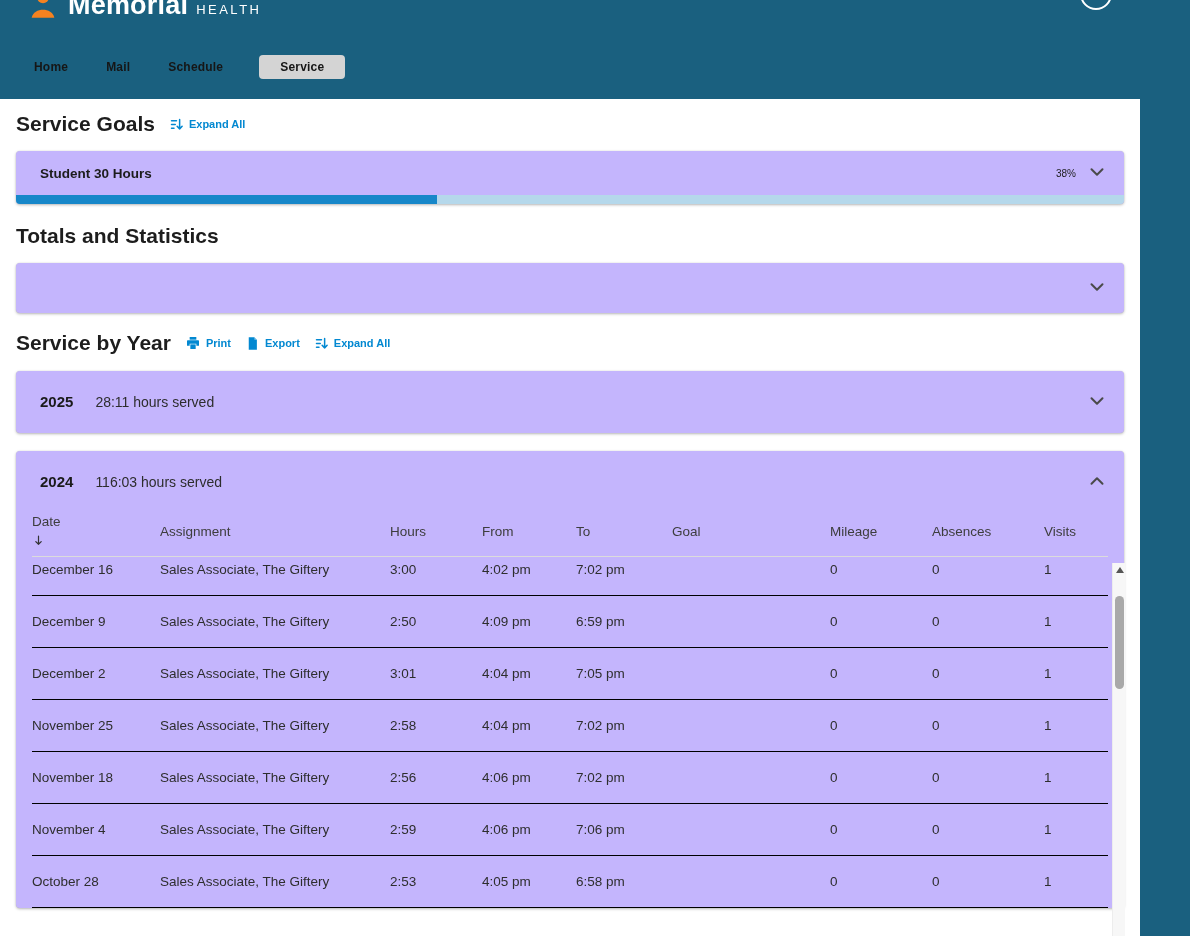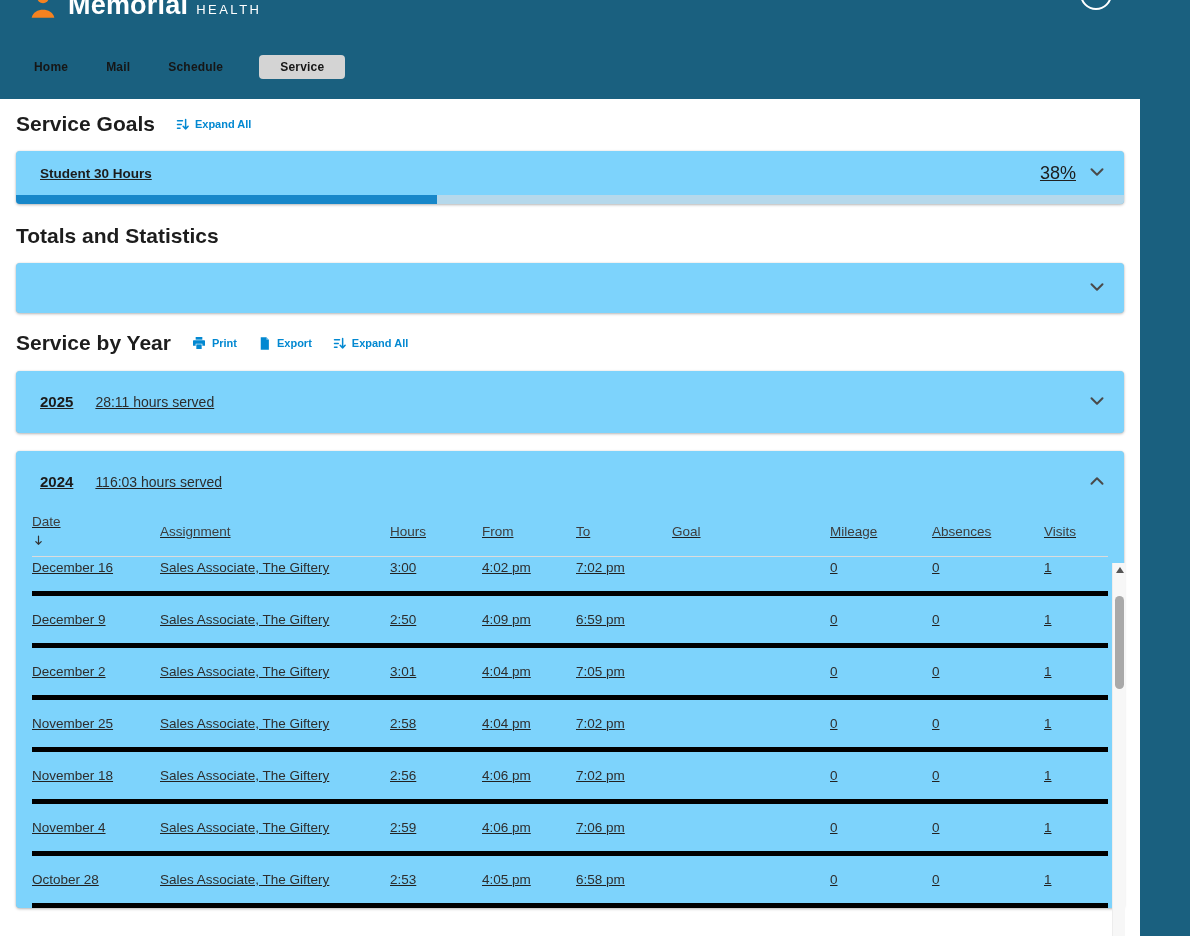--- a/index.html
+++ b/index.html
@@ -25,34 +25,34 @@
   .brand-name{font-size:27px;font-weight:700;color:#fff;letter-spacing:.2px;}
   .brand-suffix{font-size:13px;font-weight:400;color:#fff;letter-spacing:2.5px;align-self:flex-end;padding-bottom:5px;}
   .avatar{position:absolute;right:78px;top:-22px;width:32px;height:32px;border-radius:50%;border:2px solid #fff;}
   .tabs{position:absolute;left:32px;top:51px;display:flex;align-items:center;gap:34px;}
   .tab{background:transparent;border:none;font-family:inherit;font-size:12px;font-weight:700;
        color:#161616;padding:9px 2px;cursor:pointer;letter-spacing:.2px;}
   .tab.active{background:var(--active-tab-bg);border-radius:4px;padding:5px 21px;}
   
   .page{position:absolute;top:99px;left:0;width:1140px;min-height:1200px;background:#fff;
         padding:0 16px 40px;}
-  .section{display:flex;align-items:center;gap:20px;font-size:21px;font-weight:700;color:#1d1d1d;}
+  .section{display:flex;align-items:center;gap:14px;font-size:21px;font-weight:700;color:#1d1d1d;}
   .section-goals{margin:13px 0 15px;}
   .section-totals{margin:20px 0 15px;}
   .section-year{margin:18px 0 16px;}
   .link{display:inline-flex;align-items:center;gap:5px;color:var(--accent);
         font-size:11px;font-weight:700;cursor:pointer;background:none;border:none;
         font-family:inherit;padding:0;}
   .link svg{display:block;}
-  .card{background:#7dd3fc;border-radius:4px;
-        box-shadow:0 1px 3px rgba(0,0,0,.28),0 0 1px rgba(0,0,0,.18);text-decoration:underline;}
+  .card{background:#c4b5fd;border-radius:4px;
+        box-shadow:0 1px 3px rgba(0,0,0,.28),0 0 1px rgba(0,0,0,.18);}
   
   .goal-row{display:flex;align-items:center;padding:8px 10px 8px 24px;cursor:pointer;}
   .goal-label{font-size:13.5px;font-weight:700;color:#1c1c1c;}
-  .goal-percent{margin-left:auto;font-size:18px;color:#1c1c1c;margin-right:4px;}
+  .goal-percent{margin-left:auto;font-size:10px;color:#1c1c1c;margin-right:4px;}
   .chev-btn{width:34px;height:28px;display:flex;align-items:center;justify-content:center;
             background:none;border:none;cursor:pointer;padding:0;}
   .progress{height:9px;width:100%;background:var(--progress-track);border-radius:0 0 4px 4px;overflow:hidden;}
   .progress-fill{height:100%;background:var(--progress-fill);}
   
   .totals-card{display:flex;align-items:center;padding:11px 10px 11px 24px;margin-bottom:0;}
   .stat-lines{display:flex;flex-direction:column;}
   .stat-line{font-size:13.5px;line-height:18px;color:#1c1c1c;}
   .stat-label{font-weight:700;}
   .totals-card .chev-btn{margin-left:auto;}
@@ -64,21 +64,21 @@
   .year-head .chev-btn{margin-left:auto;}
   .year-card.expanded .year-head{padding-bottom:11px;}
   
   .year-table{position:relative;padding:0 16px;}
   .tgrid{display:grid;grid-template-columns:128px 230px 92px 94px 96px 158px 102px 112px 64px;
          align-items:center;}
   .thead{height:50px;border-bottom:1px solid #dcdcdc;font-size:13.5px;color:#3d3d3d;}
   .th{display:flex;align-items:flex-start;gap:5px;flex-direction:column;}
   .rows-viewport{overflow:hidden;}
   .rows-shift{margin-top:-13px;}
-  .trow{height:52px;border-bottom:5px solid #000000;font-size:13.5px;color:#2e2e2e;}
+  .trow{height:52px;border-bottom:1px solid #000000;font-size:13.5px;color:#2e2e2e;}
   
   .scrollbar{position:absolute;top:56px;right:-1px;width:13px;height:420px;background:#f7f7f7;
              border-left:1px solid #ededed;}
   .scroll-up-icon{position:absolute;top:4px;left:3px;width:0;height:0;
              border-left:4px solid transparent;border-right:4px solid transparent;
              border-bottom:6px solid #555;}
   .scroll-thumb{position:absolute;top:33px;left:2px;width:9px;height:93px;background:#a9a9a9;border-radius:5px;cursor:grab;}
 </style>
 </head>
 <body>

